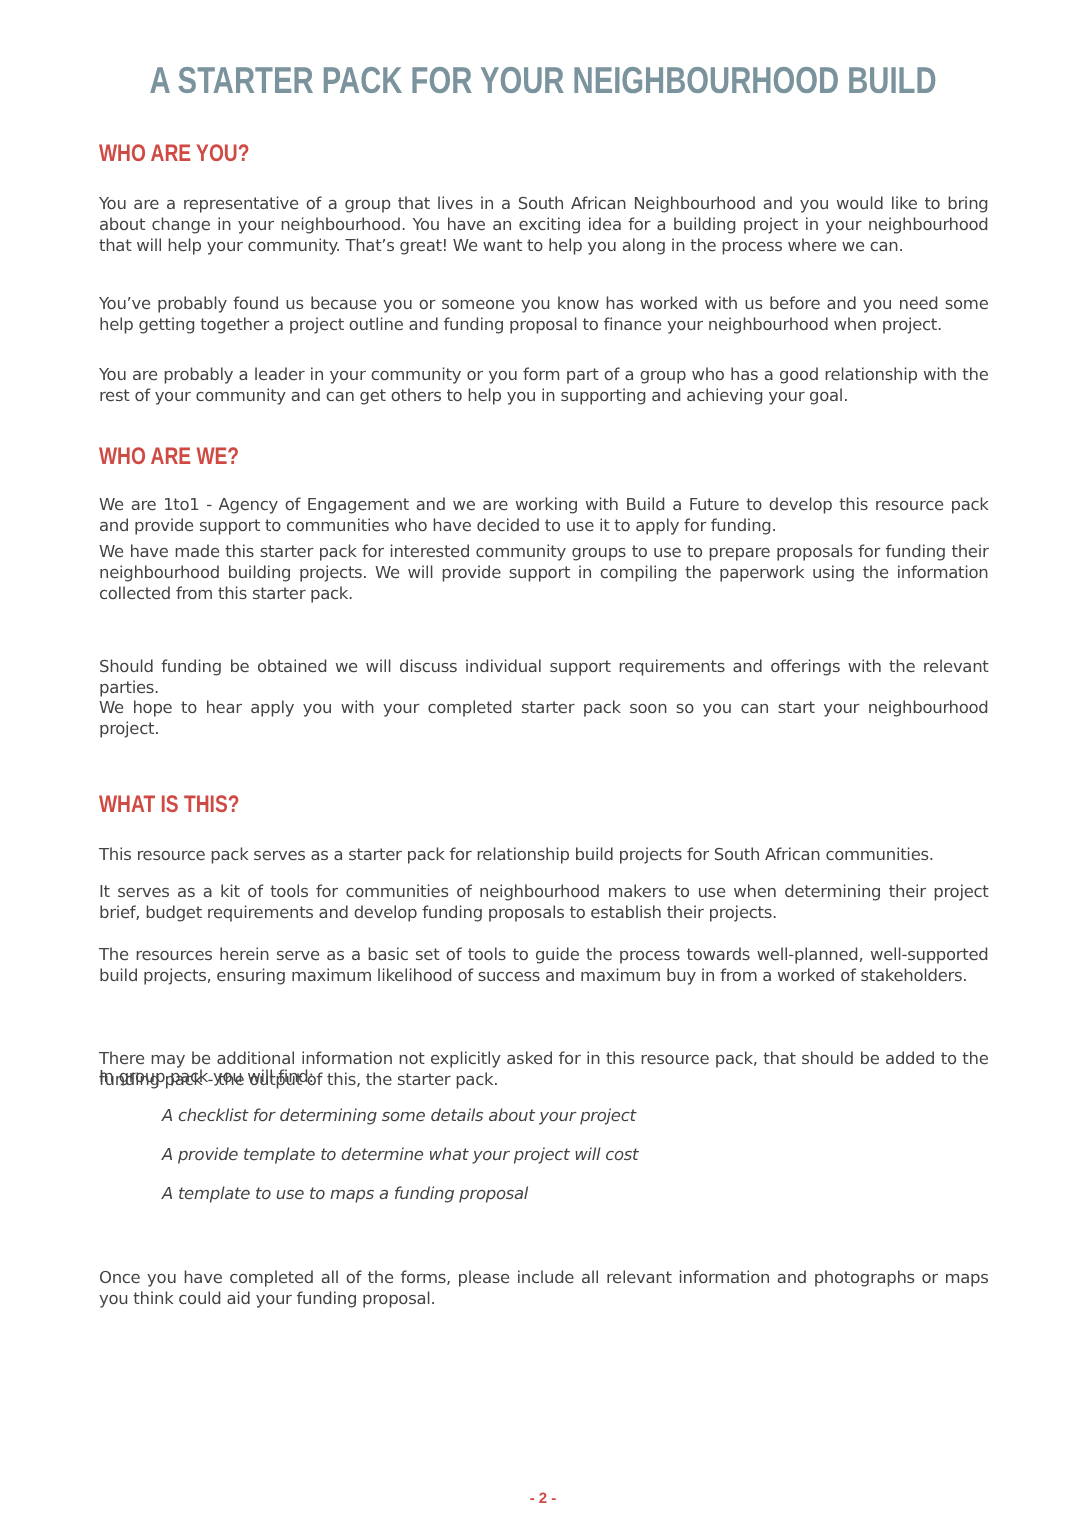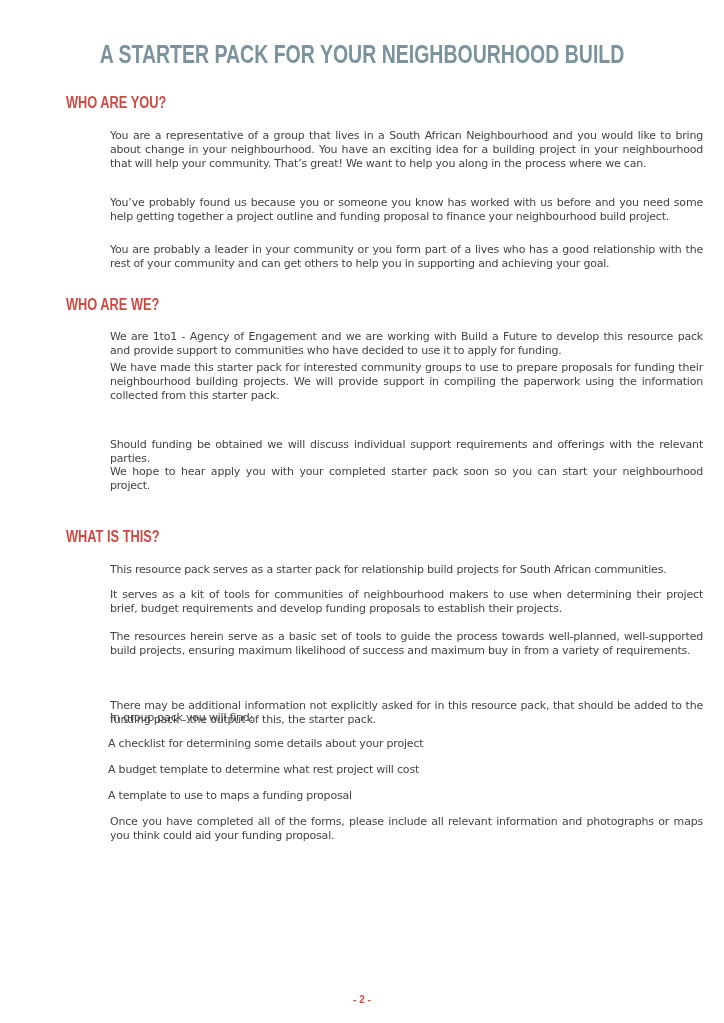--- a/index.html
+++ b/index.html
@@ -6,47 +6,47 @@
   body { width: 724px; height: 1023px; position: relative; overflow: hidden;
     font-family: "DejaVu Sans", sans-serif; color: #3a3a3a; }
   .title { position: absolute; left: 0; right: 0; top: 40px; text-align: center;
     font-family: "Liberation Sans", sans-serif; font-weight: bold; font-size: 25px;
     color: #7a939c; letter-spacing: 0px; transform: scaleX(0.78); transform-origin: center;
     white-space: nowrap; }
   .h2 { position: absolute; left: 66px; font-family: "Liberation Sans", sans-serif;
     font-weight: bold; font-size: 16px; color: #d04a44; transform: scaleX(0.8);
     transform-origin: left; white-space: nowrap; }
   .p { position: absolute; left: 66px; width: 593px; font-size: 11px; line-height: 14px;
-    text-align: justify; color: #444; letter-spacing: -0.2px; margin-left: 44px; }
-  .li { position: absolute; left: 108px; font-size: 11px; line-height: 14px; color: #444; letter-spacing: -0.2px; white-space: nowrap; }
+    text-align: justify; color: #444; letter-spacing: -0.2px; }
+  .li { position: absolute; left: 108px; font-size: 11px; line-height: 14px; color: #444; letter-spacing: -0.2px; white-space: nowrap; font-style: italic; }
   .footer { position: absolute; left: 0; right: 0; top: 994px; text-align: center;
     font-family: "Liberation Sans", sans-serif; font-weight: bold; font-size: 10px; color: #d04a44; }
 </style>
 </head>
 <body>
 
 <div class="title">A STARTER PACK FOR YOUR NEIGHBOURHOOD BUILD</div>
 
 <div class="h2" style="top:94px">WHO ARE YOU?</div>
 <div class="p" style="top:129px">You are a representative of a group that lives in a South African Neighbourhood and you would like to bring about change in your neighbourhood. You have an exciting idea for a building project in your neighbourhood that will help your community.   That’s great! We want to help you along in the process where we can.</div>
-<div class="p" style="top:196px">You’ve probably found us because you or someone you know has worked with us before and you need some help getting together a project outline and funding proposal to finance your neighbourhood build project.</div>
-<div class="p" style="top:243px">You are probably a leader in your community or you form part of a lives who has a good relationship with the rest of your community and can get others to help you in supporting and achieving your goal.</div>
+<div class="p" style="top:196px">You’ve probably found us because you or someone you know has worked with us before and you need some help getting together a project outline and funding proposal to finance your neighbourhood when project.</div>
+<div class="p" style="top:243px">You are probably a leader in your community or you form part of a group who has a good relationship with the rest of your community and can get others to help you in supporting and achieving your goal.</div>
 
 <div class="h2" style="top:296px">WHO ARE WE?</div>
 <div class="p" style="top:330px">We are 1to1 - Agency of Engagement and we are working with Build a Future to develop this resource pack and provide support to communities who have decided to use it to apply for funding.</div>
 <div class="p" style="top:361px">We have made this starter pack for interested community groups to use to prepare proposals for funding their neighbourhood building projects. We will provide support in compiling the paperwork using the information collected from this starter pack.</div>
 <div class="p" style="top:438px">Should funding be obtained we will discuss individual support requirements and offerings with the relevant parties.</div>
 <div class="p" style="top:465px">We hope to hear apply you with your completed starter pack soon so you can start your neighbourhood project.</div>
 
 <div class="h2" style="top:528px">WHAT IS THIS?</div>
 <div class="p" style="top:563px">This resource pack serves as a starter pack for relationship build projects for South African communities.</div>
 <div class="p" style="top:588px">It serves as a kit of tools for communities of neighbourhood makers to use when determining their project brief, budget requirements and develop funding proposals to establish their projects.</div>
-<div class="p" style="top:630px">The resources herein serve as a basic set of tools to guide the process towards well-planned, well-supported build projects, ensuring maximum likelihood of success and maximum buy in from a variety of requirements.</div>
+<div class="p" style="top:630px">The resources herein serve as a basic set of tools to guide the process towards well-planned, well-supported build projects, ensuring maximum likelihood of success and maximum buy in from a worked of stakeholders.</div>
 <div class="p" style="top:699px">There may be additional information not explicitly asked for in this resource pack, that should be added to the funding pack - the output of this, the starter pack.</div>
 <div class="p" style="top:711px">In group pack you will find:</div>
 
 <div class="li" style="top:737px">A checklist for determining some details about your project</div>
-<div class="li" style="top:763px">A budget template to determine what rest project will cost</div>
+<div class="li" style="top:763px">A provide template to determine what your project will cost</div>
 <div class="li" style="top:789px">A template to use to maps a funding proposal</div>
 
-<div class="p" style="top:815px">Once you have completed all of the forms, please include all relevant information and photographs or maps you think could aid your funding proposal.</div>
+<div class="p" style="top:845px">Once you have completed all of the forms, please include all relevant information and photographs or maps you think could aid your funding proposal.</div>
 
 <div class="footer">- 2 -</div>
 
 </body></html>

